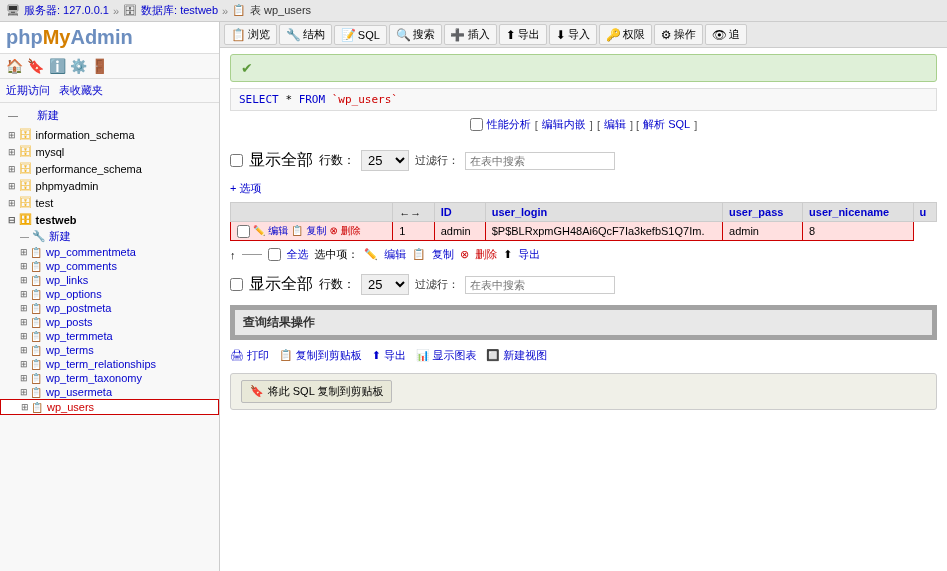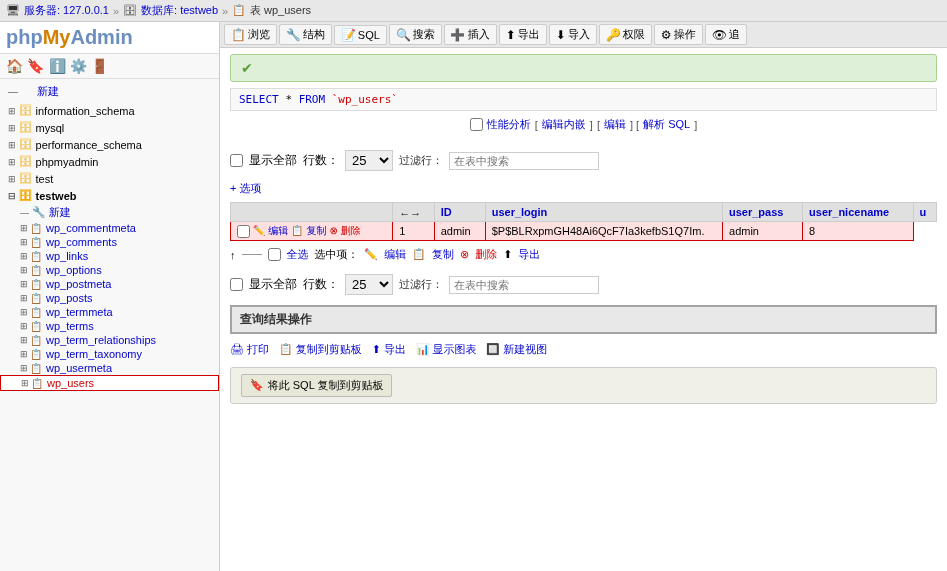--- a/index.html
+++ b/index.html
@@ -48,21 +48,21 @@
     .sql-box { background: #f8f8f8; border: 1px solid #ddd; padding: 4px 8px; margin-bottom: 6px; font-family: monospace; font-size: 11px; color: #000; }
     .sql-kw { color: #00c; }
     .sql-tbl { color: #c00; margin-top: 28px; }
 
     
     .options-bar { display: flex; justify-content: center; align-items: center; gap: 4px; margin-bottom: 14px; font-size: 11px; color: #555; }
     .perf-link { color: #0000cc; cursor: pointer; }
 
     
     .filter-row { display: flex; align-items: center; gap: 6px; margin-bottom: 6px; padding: 4px 0; }
-    .filter-row label { font-size: 12px; }
+    .filter-row label { font-size: 16px; }
     .filter-row input[type=checkbox] { margin: 0; }
     .filter-row select { font-size: 13px; padding: 1px 2px; border: 1px solid #ccc; }
     .filter-row input[type=text] { padding: 2px 4px; border: 1px solid #ccc; font-size: 11px; width: 150px; }
     .filter-label { font-size: 11px; color: #333; }
 
     
     .options-toggle { color: #0000cc; cursor: pointer; font-size: 11px; margin-bottom: 6px; }
 
     
     .data-table { width: 100%; border-collapse: collapse; font-size: 11px; margin-bottom: 6px; }
@@ -74,21 +74,21 @@
     .action-copy { color: #0000cc; cursor: pointer; font-size: 10px; border: none; background: none; padding: 0; }
     .action-delete { color: #cc0000; cursor: pointer; font-size: 10px; border: none; background: none; padding: 0; }
     .del-icon { color: #cc0000; }
 
     
     .bottom-row { display: flex; align-items: center; gap: 6px; margin-bottom: 8px; font-size: 11px; }
     .bottom-row input[type=checkbox] { margin: 0; }
     .bottom-link { color: #0000cc; cursor: pointer; }
 
     
-    .section-title { font-size: 12px; font-weight: bold; color: #333; background: #e8e8e8; border: 2px solid #a3a3a3; padding: 4px 8px; margin-bottom: 8px; }
+    .section-title { font-size: 12px; font-weight: bold; color: #333; background: #e8e8e8; border: 5px solid #a3a3a3; padding: 4px 8px; margin-bottom: 8px; }
 
     .action-buttons { display: flex; gap: 10px; flex-wrap: wrap; margin-bottom: 10px; }
     .act-btn { display: flex; align-items: center; gap: 3px; font-size: 11px; color: #0000cc; cursor: pointer; background: none; border: none; padding: 0; }
 
     
     .bookmark-bar { background: #f0f0e8; border: 1px solid #ccc; border-radius: 3px; padding: 6px 10px; display: flex; align-items: center; gap: 6px; font-size: 11px; }
     .bookmark-btn { display: flex; align-items: center; gap: 4px; background: #e8e8d8; border: 1px solid #bbb; padding: 3px 8px; cursor: pointer; border-radius: 2px; font-size: 11px; }
 
     
     #page-content::-webkit-scrollbar { width: 8px; }
@@ -115,20 +115,24 @@
       <div id="logo">
         <span style="color:#6c8ebf">php</span><span style="color:#d47f00">My</span><span style="color:#6c8ebf">Admin</span>
       </div>
     </div>
     <div id="sidebar-icons">
       <span class="sidebar-icon">🏠</span>
       <span class="sidebar-icon">🔖</span>
       <span class="sidebar-icon">ℹ️</span>
       <span class="sidebar-icon">⚙️</span>
       <span class="sidebar-icon">🚪</span>
+    </div>
+    <div id="sidebar-nav">
+      <span>近期访问</span>
+      <span>表收藏夹</span>
     </div>
     <div id="db-list">
       <div class="db-item">
         <span class="arrow">—</span>
         <span class="new-item">新建</span>
       </div>
       <div class="db-item">
         <span class="expand-icon">⊞</span>
         <span class="icon">🗄</span>
         <span>information_schema</span>

